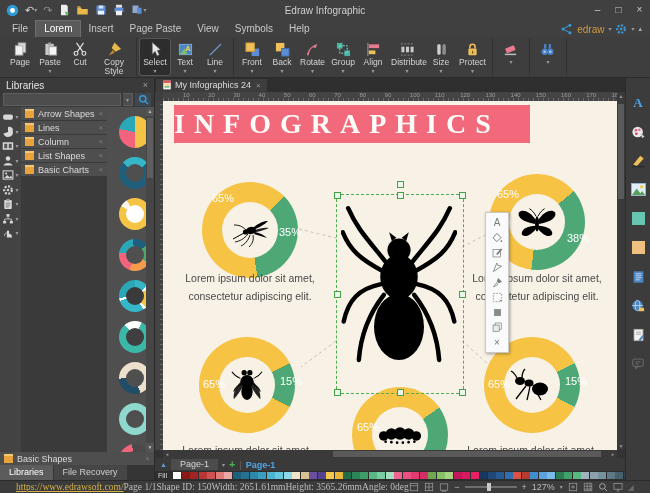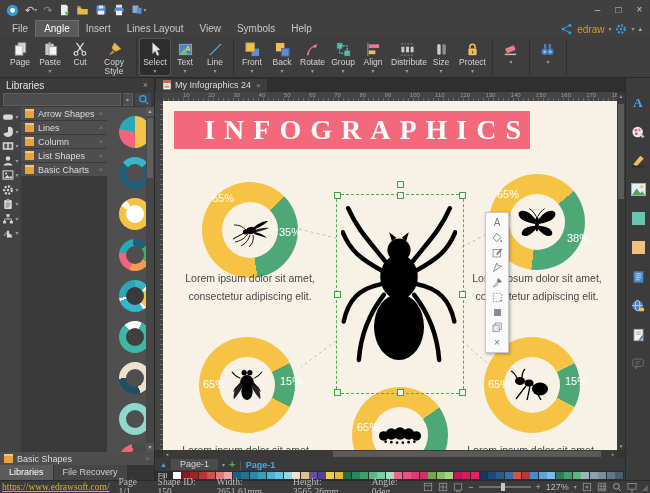--- a/index.html
+++ b/index.html
@@ -69,21 +69,21 @@
   #doctab{height:13px;background:#3D3D3D;display:flex;align-items:center;gap:3px;padding:0 6px;font-size:9px;color:#DCDCDC;margin-left:1px}
   #doctab .x{color:#9A9A9A;font-size:8px;margin-left:2px}
   #corner{position:absolute;left:0;top:14px;width:8px;height:9px;background:#3F3F3F}
   #ruler-h{position:absolute;left:8px;top:14px;width:454px;height:9px;background:#444;
     background-image:repeating-linear-gradient(90deg,#6A6A6A 0 1px,transparent 1px 5px);background-size:100% 3px;background-position:0 6px;background-repeat:no-repeat}
   #ruler-h .tick-num{position:absolute;top:0;font-size:6px;color:#9C9C9C}
   #ruler-v{position:absolute;left:0;top:23px;width:8px;height:349px;background:#444;
     background-image:repeating-linear-gradient(0deg,#6A6A6A 0 1px,transparent 1px 5px);background-size:3px 100%;background-position:5px 0;background-repeat:no-repeat}
   #viewport{position:absolute;left:8px;top:23px;width:454px;height:349px;background:#F8F1E5;overflow:hidden}
 
-  #banner{position:absolute;left:11px;top:10px;width:356px;height:38px;background:#F2697C;display:flex;align-items:center;justify-content:flex-end}
+  #banner{position:absolute;left:11px;top:4px;width:356px;height:38px;background:#F2697C;display:flex;align-items:center;justify-content:flex-start}
   #banner h1{margin:0;font-family:"Liberation Serif",serif;font-weight:700;font-size:28px;letter-spacing:9px;color:#FDFCF8}
 
   .donut{position:absolute;width:96px;height:96px;border-radius:50%}
   .donut .hole{position:absolute;inset:20px;border-radius:50%;background:#F8F1E5;display:flex;align-items:center;justify-content:center}
   .pct{position:absolute;color:#FFF;font-size:11px}
   .d0{left:39px;top:81px}   .d0 .pct-big{left:10px;top:10px}  .d0 .pct-small{right:-3px;top:44px}
   .d1{left:326px;top:73px}  .d1 .pct-big{left:8px;top:14px}   .d1 .pct-small{right:-4px;top:58px}
   .d2{left:36px;top:236px}  .d2 .pct-big{left:4px;top:41px}   .d2 .pct-small{right:-7px;top:38px}
   .d3{left:189px;top:286px} .d3 .pct-big{left:5px;top:34px}   .d3 .pct-small{right:-6px;top:40px}
   .d4{left:321px;top:236px} .d4 .pct-big{left:4px;top:41px}   .d4 .pct-small{right:-7px;top:38px}
@@ -117,21 +117,21 @@
 
   #colorstrip{position:absolute;left:0;top:393px;width:470px;height:9px;background:#2E2E2E;display:flex;align-items:center;padding-left:3px;box-sizing:border-box}
   #fill-label{font-size:7px;color:#DDD;width:15px;flex:none}
   .swatch{width:8px;height:7px;margin-right:0.5px;flex:none}
 
   
   #rightdock{position:absolute;left:625px;top:78px;width:25px;height:402px;background:#3C3C3C;border-left:1px solid #2B2B2B;box-sizing:border-box;display:flex;flex-direction:column;align-items:center;padding-top:16px;gap:12px}
   .dock-btn{width:19px;height:17px;display:flex;align-items:center;justify-content:center}
 
   
-  #statusbar{position:absolute;left:0;top:480px;width:650px;height:13px;background:#3B3B3B;border-top:1px solid #2B2B2B;box-sizing:border-box;display:flex;align-items:center;padding:0 2px;gap:9px;font-family:"Liberation Serif",serif;font-size:9.5px;color:#BDBDBD}
+  #statusbar{position:absolute;left:0;top:480px;width:650px;height:13px;background:#3B3B3B;border-top:1px solid #2B2B2B;box-sizing:border-box;display:flex;align-items:center;padding:0 16px;font-family:"Liberation Serif",serif;font-size:9.5px;color:#BDBDBD}
   #sb-link{color:#D8B24A;text-decoration:underline}
   #sb-right{margin-left:auto;display:flex;align-items:center;gap:5px;font-family:"Liberation Sans",sans-serif;font-size:9px;color:#BBB}
   #zoom-slider{width:52px;height:2px;background:#6E6E6E;position:relative}
   #zoom-thumb{position:absolute;left:22px;top:-3px;width:4px;height:8px;background:#C9C9C9}
   #grip{color:#666;font-size:8px}
 </style>
 </head>
 <body>
 
 <div id="titlebar">
@@ -192,33 +192,34 @@
       <span class="qbtn">
         <span class="icn">
           <svg width="12" height="12" viewBox="0 0 16 16">
             <rect x="2" y="2" width="8" height="10" fill="#8FA8CC"></rect>
             <rect x="8" y="5" width="6" height="8" fill="#5B8DD6"></rect>
           </svg>
         </span>
         <span class="caret">▾</span>
       </span>
     </div>
+  <div id="title-text">Edraw Infographic</div>
   <div id="win-controls">
     <span class="win-btn">–</span>
     <span class="win-btn">□</span>
     <span class="win-btn">×</span>
   </div>
 </div>
 
 <div id="menubar">
   <span id="menu-tabs-holder" style="display:flex">
       <span class="mtab">File</span>
-      <span class="mtab active">Angle</span>
+      <span class="mtab active">Lorem</span>
       <span class="mtab">Insert</span>
-      <span class="mtab">Lines Layout</span>
+      <span class="mtab">Page Paste</span>
       <span class="mtab">View</span>
       <span class="mtab">Symbols</span>
       <span class="mtab">Help</span>
     </span>
   <div id="account">
     <span class="icn" id="share-slot">
         <svg width="13" height="12" viewBox="0 0 16 16">
           <circle cx="12.5" cy="3" r="2" fill="#3A9BDC"></circle>
           <circle cx="3.5" cy="8" r="2" fill="#3A9BDC"></circle>
           <circle cx="12.5" cy="13" r="2" fill="#3A9BDC"></circle>

